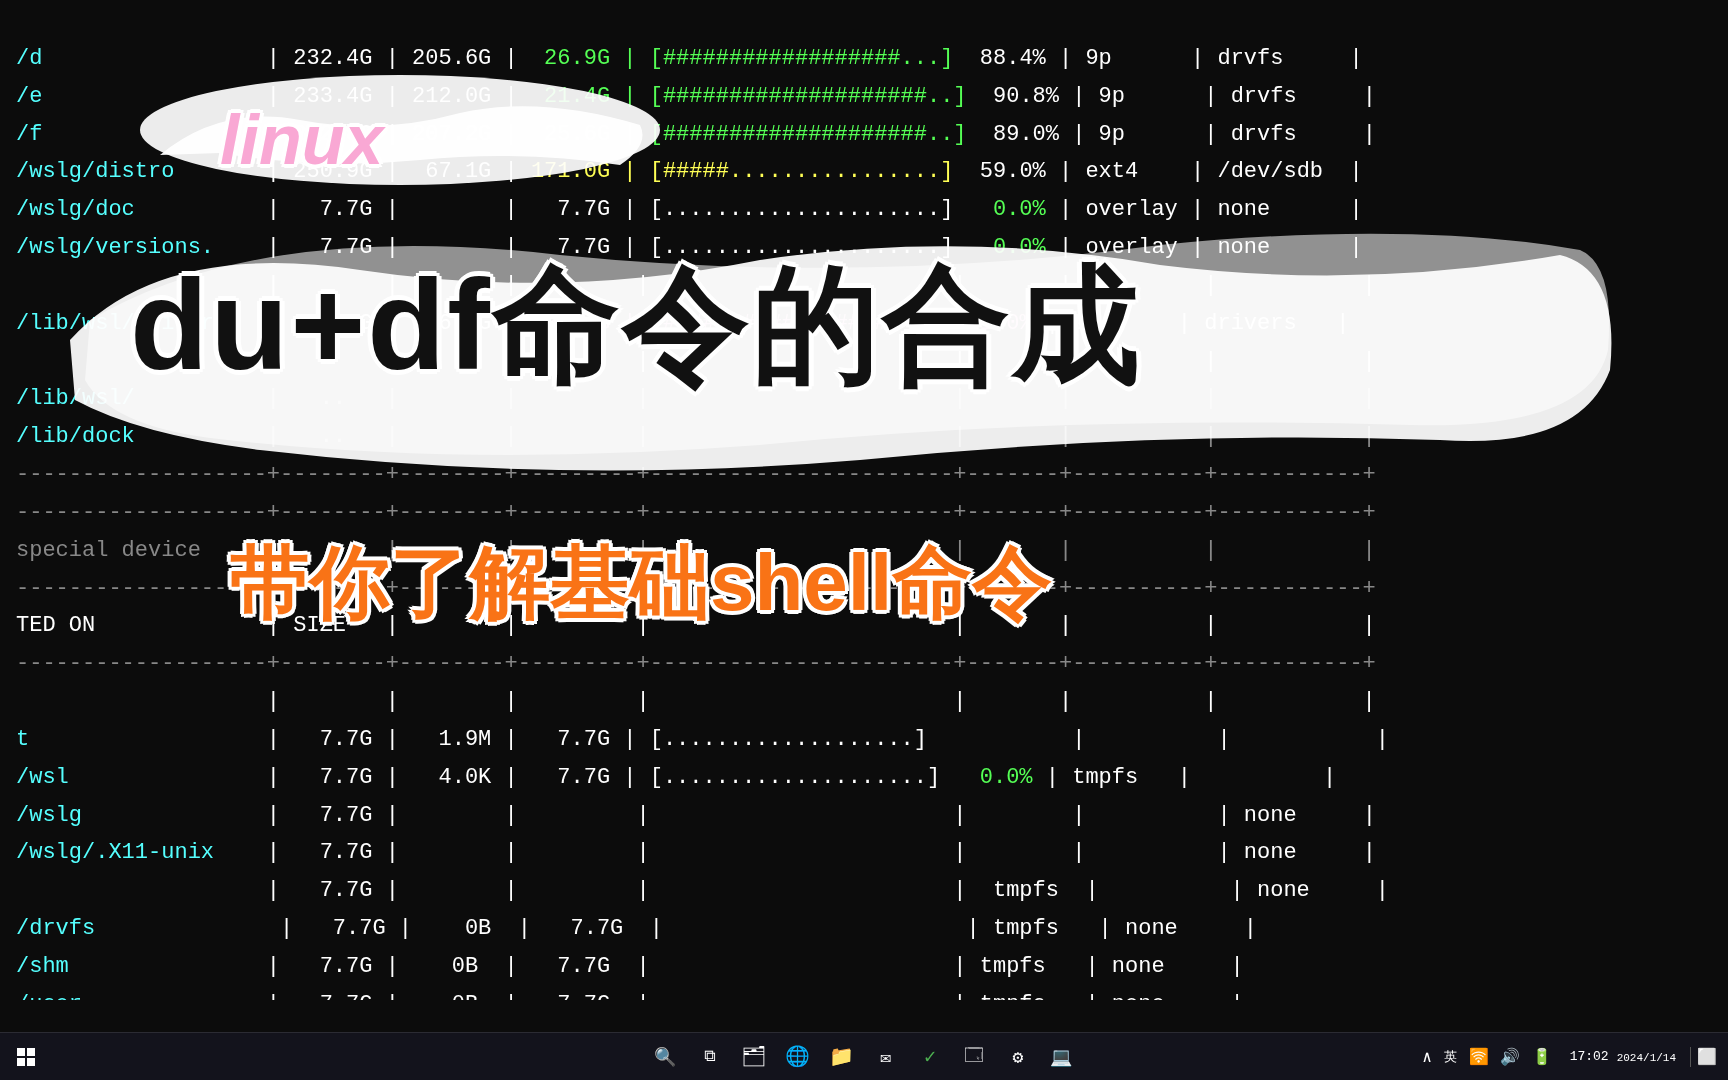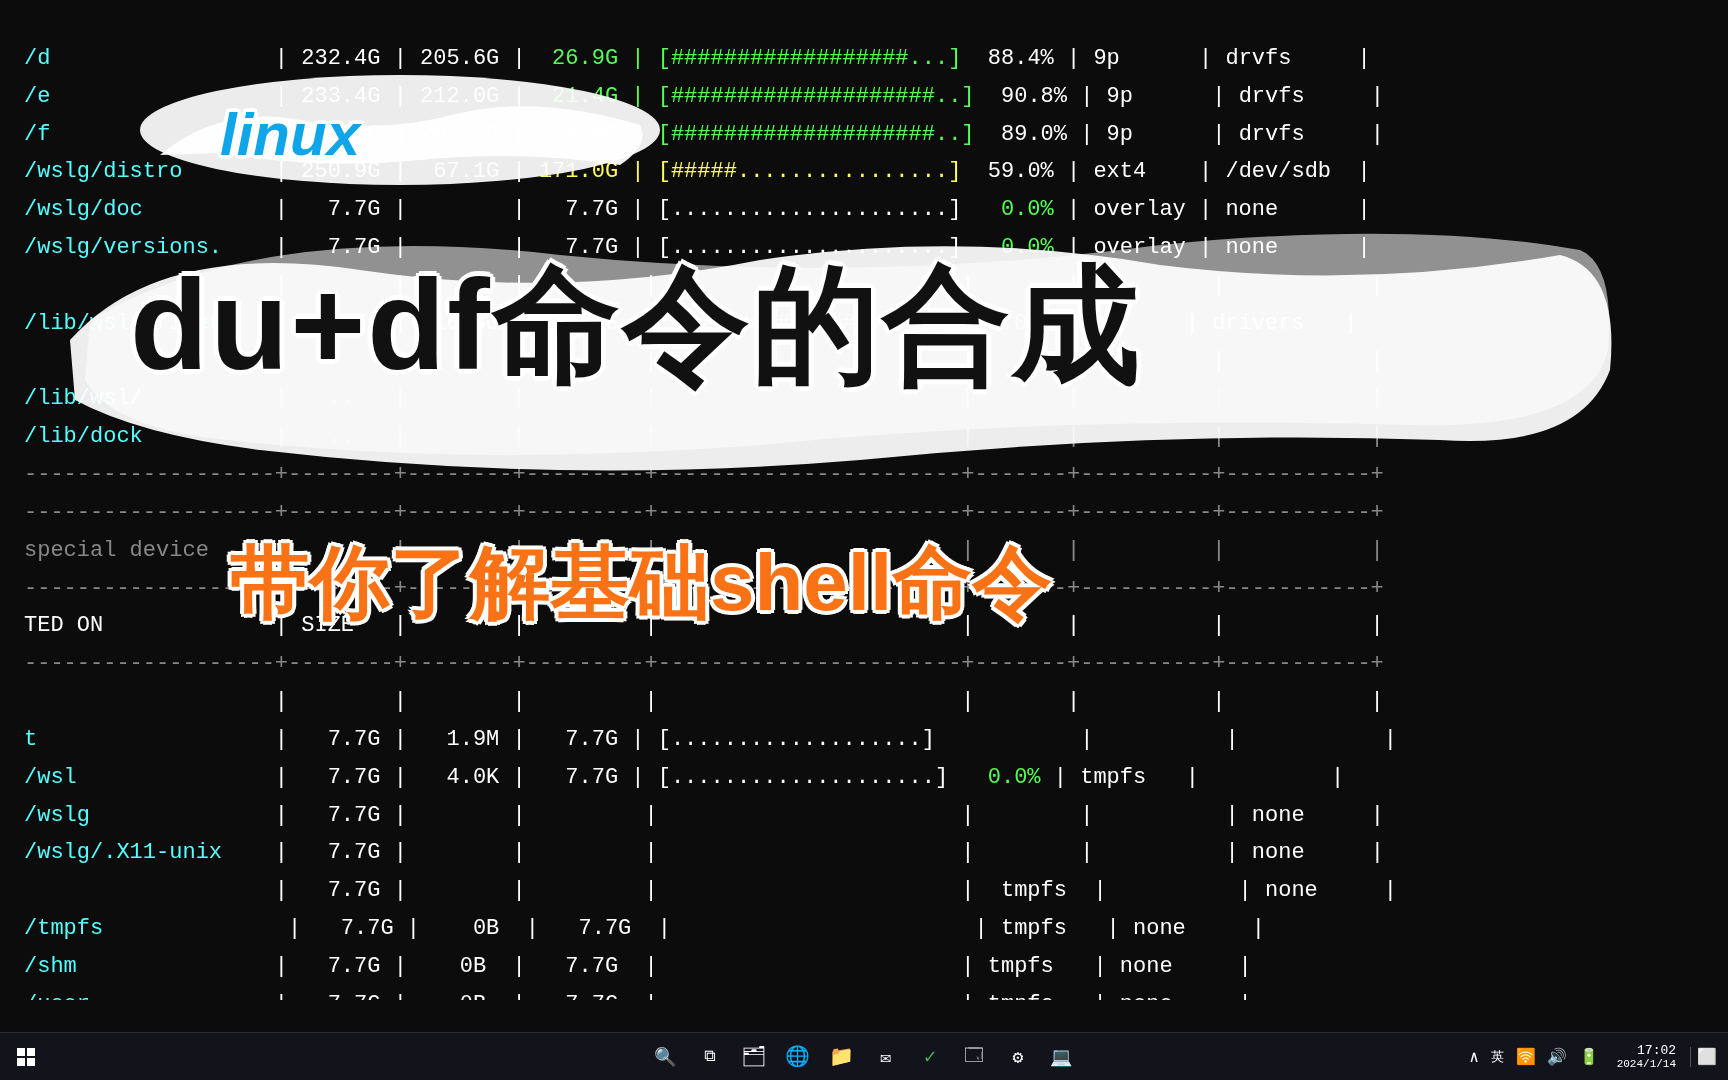--- a/index.html
+++ b/index.html
@@ -79,21 +79,21 @@
       color: #888;
       font-size: 14px;
     }
 
     
     #terminal-content {
       position: absolute;
       top: 36px;
       left: 0;
       width: 1467px;
-      padding: 4px 24px;
+      padding: 4px 16px;
     }
 
     .term-line {
       white-space: pre;
       font-size: 22px;
       line-height: 1.72;
     }
 
     
     .col-cyan { color: #55ffff; }
@@ -144,23 +144,23 @@
          0   -4px 0 #fff,
          0    4px 0 #fff;
       font-family: 'Arial Black', 'Arial', sans-serif;
     }
 
     #linux-title {
       position: absolute;
       top: 100px;
       left: 220px;
       z-index: 20;
-      font-size: 60px;
+      font-size: 70px;
       font-weight: 900;
-      color: #0ea5e9;
+      color: #f9a8d4;
       text-shadow:
         -3px -3px 0 #fff,
          3px -3px 0 #fff,
         -3px  3px 0 #fff,
          3px  3px 0 #fff,
         -4px  0   0 #fff,
          4px  0   0 #fff,
          0   -4px 0 #fff,
          0    4px 0 #fff;
       font-family: 'Arial Black', 'Arial', sans-serif;
@@ -294,21 +294,21 @@
       <div class="term-line"><span class="col-dim">special device     </span><span class="col-dim">|        |        |         |                       |       |          |           |</span></div>
       <div class="term-line"><span class="col-dim">-------------------+--------+--------+---------+-----------------------+-------+----------+-----------+</span></div>
       <div class="term-line"><span class="col-white">TED ON             </span><span class="col-white">| SIZE   |        |         |                       |       |          |           |</span></div>
       <div class="term-line"><span class="col-dim">-------------------+--------+--------+---------+-----------------------+-------+----------+-----------+</span></div>
       <div class="term-line"><span class="col-white">                   |        |        |         |                       |       |          |           |</span></div>
       <div class="term-line"><span class="col-cyan">t                  </span><span class="col-white">|   7.7G |   1.9M |   7.7G | [...................] </span><span class="col-white">          |          |           |</span></div>
       <div class="term-line"><span class="col-cyan">/wsl               </span><span class="col-white">|   7.7G |   4.0K |   7.7G | [....................] </span><span class="col-green">  0.0%</span><span class="col-white"> | tmpfs   |          |</span></div>
       <div class="term-line"><span class="col-cyan">/wslg              </span><span class="col-white">|   7.7G |        |         |                       | </span><span class="col-white">       |          | none     |</span></div>
       <div class="term-line"><span class="col-cyan">/wslg/.X11-unix    </span><span class="col-white">|   7.7G |        |         |                       | </span><span class="col-white">       |          | none     |</span></div>
       <div class="term-line"><span class="col-white">                   </span><span class="col-white">|   7.7G |        |         |                       | </span><span class="col-white"> tmpfs  |          | none     |</span></div>
-      <div class="term-line"><span class="col-cyan">/tmpfs              </span><span class="col-white">|   7.7G |    0B  |   7.7G  |                       | tmpfs   | none     |</span></div>
+      <div class="term-line"><span class="col-cyan">/drvfs              </span><span class="col-white">|   7.7G |    0B  |   7.7G  |                       | tmpfs   | none     |</span></div>
       <div class="term-line"><span class="col-cyan">/shm               </span><span class="col-white">|   7.7G |    0B  |   7.7G  |                       | tmpfs   | none     |</span></div>
       <div class="term-line"><span class="col-cyan">/user              </span><span class="col-white">|   7.7G |    0B  |   7.7G  |                       | tmpfs   | none     |</span></div>
     </div>
 </div>
 
 <svg class="brush-stroke" id="brush-top" style="position:absolute;top:65px;left:140px;z-index:9;" width="520" height="130" viewBox="0 0 520 130">
   <ellipse cx="260" cy="65" rx="260" ry="55" fill="white" opacity="0.92" style="filter: url(#rough)"></ellipse>
   <path d="M20,90 Q80,40 160,55 Q240,70 320,48 Q400,30 500,60 Q510,80 480,100 Q380,85 280,95 Q180,105 80,88 Z" fill="white" opacity="0.95"></path>
 </svg>
 
@@ -368,19 +368,19 @@
       <span style="font-size:18px;">💻</span>
     </div>
   </div>
 
   <div id="taskbar-right">
     <span class="tray-icon">∧</span>
     <span class="tray-icon" style="font-size:13px;">英</span>
     <span class="tray-icon">🛜</span>
     <span class="tray-icon">🔊</span>
     <span class="tray-icon">🔋</span>
-    <div style="display:flex;flex-direction:column;align-items:flex-end;margin-left:4px;">
+    <div style="display:flex;align-items:flex-end;margin-left:4px;">
       <span class="tray-text">17:02</span>
       <span class="tray-text" style="font-size:11px;">2024/1/14</span>
     </div>
     <span class="tray-icon" style="margin-left:4px;border-left:1px solid #555;padding-left:6px;">⬜</span>
   </div>
 </div>
 
 </body></html>

